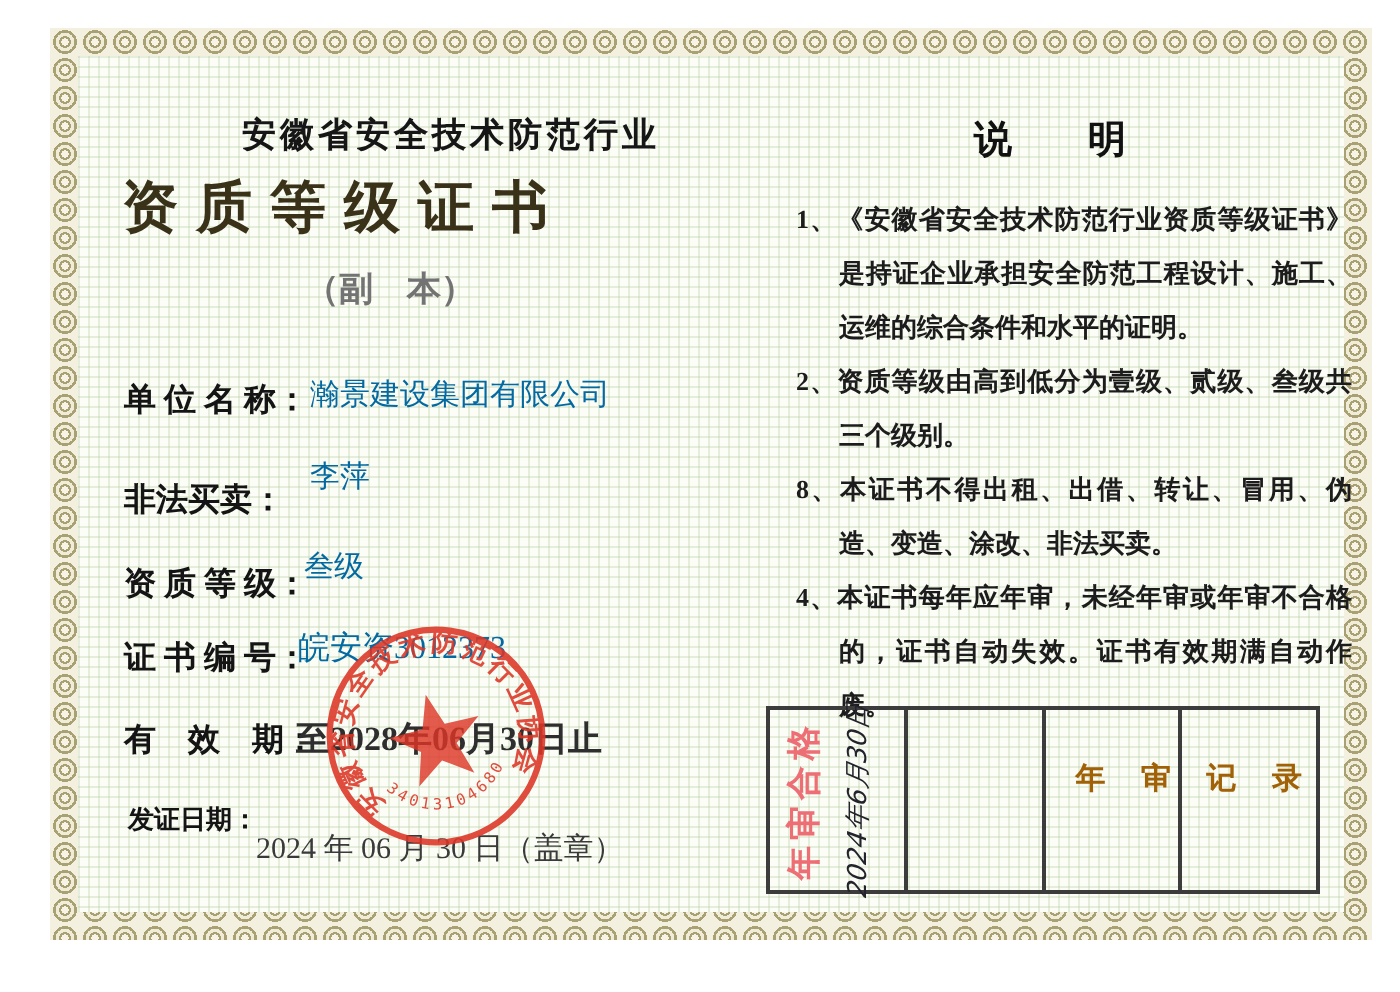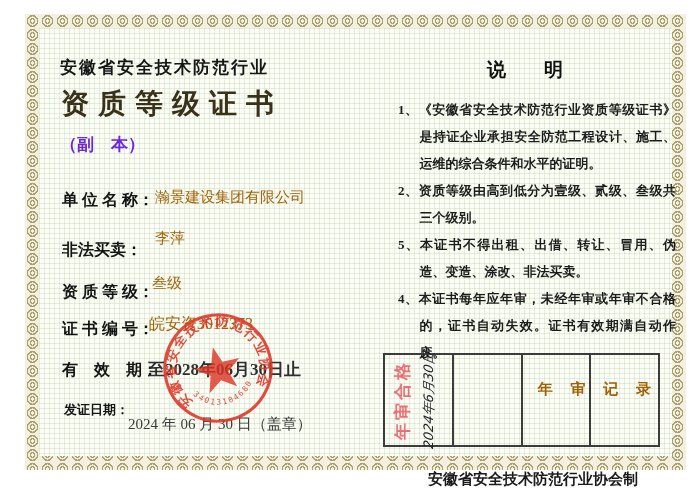--- a/index.html
+++ b/index.html
@@ -18,28 +18,28 @@
   .inner{
     position:absolute;left:14px;top:14px;right:14px;bottom:14px;
     background-color:#fbfdf6;
     background-image:
       linear-gradient(to right, rgba(185,205,165,.33) 1px, transparent 1px),
       linear-gradient(to bottom, rgba(185,205,165,.33) 1px, transparent 1px);
     background-size:5px 5px;
   }
   .abs{position:absolute;}
   
-  .issuer{left:60px;top:56px;width:270px;text-align:left;font-size:17px;font-weight:bold;
+  .issuer{left:60px;top:56px;width:270px;text-align:right;font-size:17px;font-weight:bold;
     letter-spacing:2px;color:#161616;}
   .cert-title{left:52px;top:85px;width:286px;font-size:28px;font-weight:bold;
     letter-spacing:9px;color:#3a3119;text-indent:9px;}
-  .copy-type{left:60px;top:133px;width:270px;font-size:17px;font-weight:bold;
-    color:#6d28d9;}
+  .copy-type{left:60px;top:133px;width:270px;text-align:center;font-size:17px;font-weight:bold;
+    color:#737373;}
   .fld-label{font-size:16px;font-weight:bold;color:#141414;white-space:nowrap;}
-  .fld-value{color:#a16207;white-space:nowrap;}
+  .fld-value{color:#0369a1;white-space:nowrap;}
   .lbl1{left:62px;top:190px;} .val1{left:155px;top:188px;font-size:15px;}
   .lbl2{left:62px;top:240px;} .val2{left:155px;top:229px;font-size:15px;}
   .lbl3{left:62px;top:282px;} .val3{left:152px;top:274px;font-size:15px;}
   .lbl4{left:62px;top:319px;} .val4{left:149px;top:314px;font-size:16px;}
   .lbl5{left:62px;top:360px;} .val5{left:148px;top:358px;font-size:17px;font-weight:bold;color:#2e2e2e;}
   .lbl6{left:64px;top:401px;font-size:13px;} .val6{left:128px;top:396px;font-size:15px;color:#3a3a3a;margin-top:19px;}
   
   .notes-title{left:392px;top:57px;width:266px;text-align:center;font-size:19px;font-weight:bold;color:#111;}
   .notes{left:398px;top:96px;width:278px;font-size:13px;color:#1c1c1c;font-weight:bold;}
   .notes p{margin:0;line-height:27px;text-indent:-1.65em;padding-left:1.65em;text-align:justify;}
@@ -102,30 +102,29 @@
         <textPath href="#codePath" startOffset="2" textLength="72">34013104680</textPath>
       </text>
       <polygon points="60,38 65.9,54.9 83.8,55.3 69.5,66.1 74.7,83.2 60,73 45.3,83.2 50.5,66.1 36.2,55.3 54.1,54.9" fill="#dd3526" opacity="0.92"></polygon>
     </svg>
   </div>
 
   <div class="abs notes-title">说　　明</div>
   <div class="abs notes">
     <p>1、《安徽省安全技术防范行业资质等级证书》是持证企业承担安全防范工程设计、施工、运维的综合条件和水平的证明。</p>
     <p>2、资质等级由高到低分为壹级、贰级、叁级共三个级别。</p>
-    <p>5、本证书不得出租、出借、转让、冒用、伪造、变造、涂改、非法买卖。</p>
+    <p>8、本证书不得出租、出借、转让、冒用、伪造、变造、涂改、非法买卖。</p>
     <p>4、本证书每年应年审，未经年审或年审不合格的，证书自动失效。证书有效期满自动作废。</p>
   </div>
 
   <div class="abs review-title">年 审 记 录</div>
   <div class="abs review-table">
     <div class="review-cell">
       <span class="v-red">年审合格</span>
       <span class="v-hand">2024年6月30日</span>
     </div>
     <div class="review-cell"></div>
     <div class="review-cell"></div>
     <div class="review-cell"></div>
   </div>
 
-  <div class="abs maker">安徽省安全技术防范行业协会制</div>
 
 </div>
 
 </body></html>

